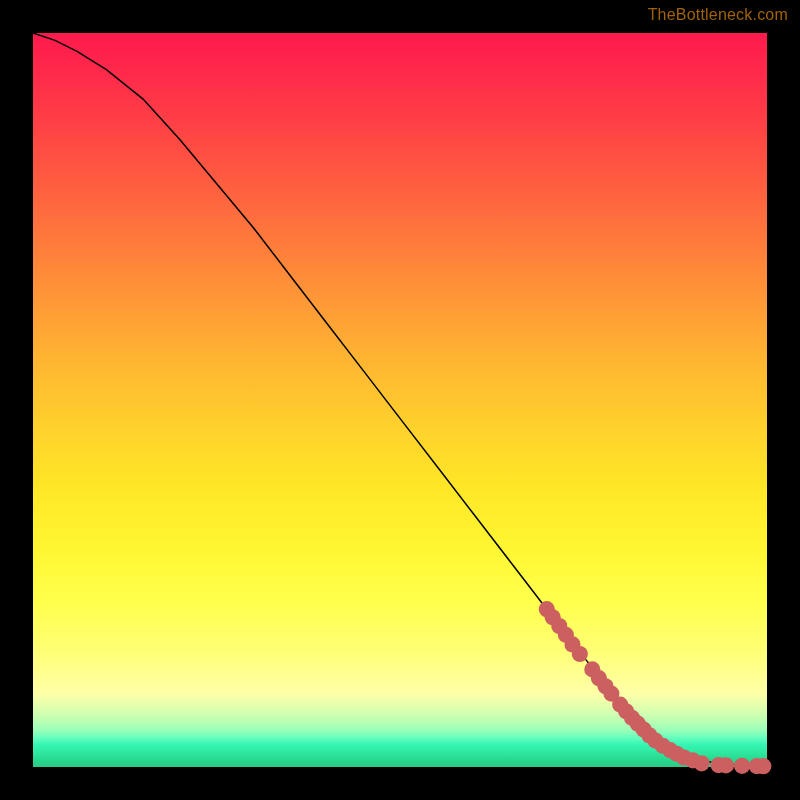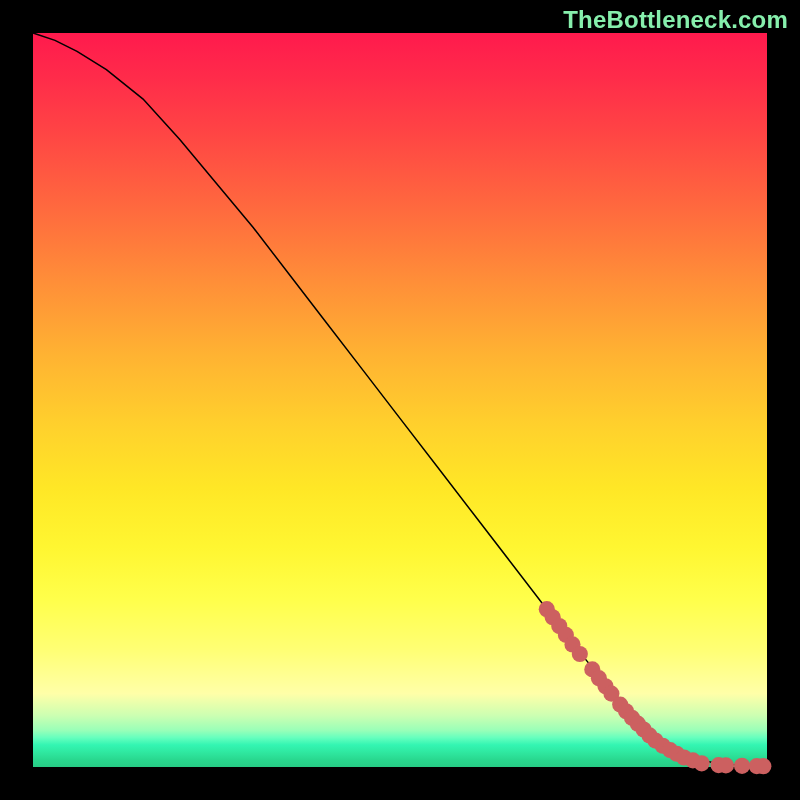--- a/index.html
+++ b/index.html
@@ -43,23 +43,23 @@
       #33f5b2 97%,
       #2fe8a0 98%,
       #29d88f 99%,
       #27cc85 100%
     );
   }
   .watermark {
     position: absolute;
     top: 6px;
     right: 12px;
-    color: #86efac;
-    font-size: 24px;
-    font-weight: 700;
+    color: #a16207;
+    font-size: 16px;
+    font-weight: 400;
     letter-spacing: 0.2px;
     user-select: none;
   }
   svg.overlay {
     position: absolute;
     left: 33px;
     top: 33px;
     width: 734px;
     height: 734px;
     overflow: visible;

